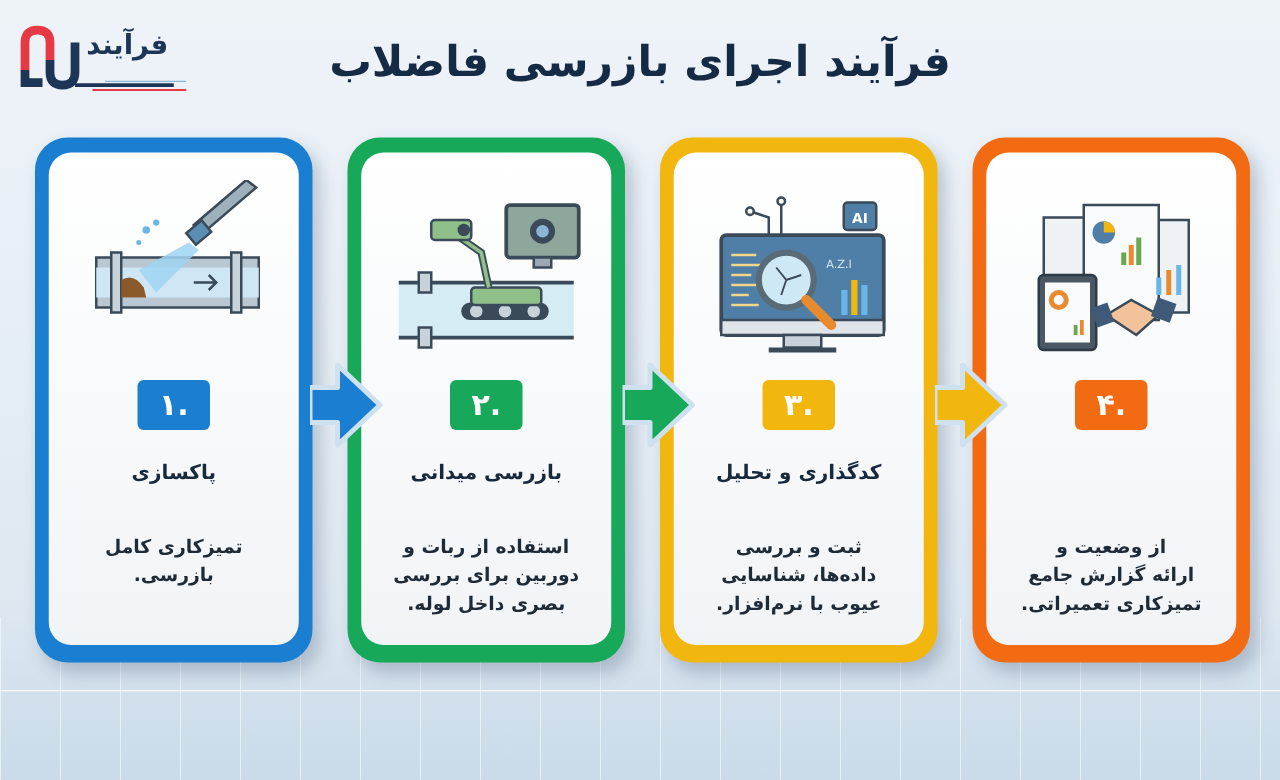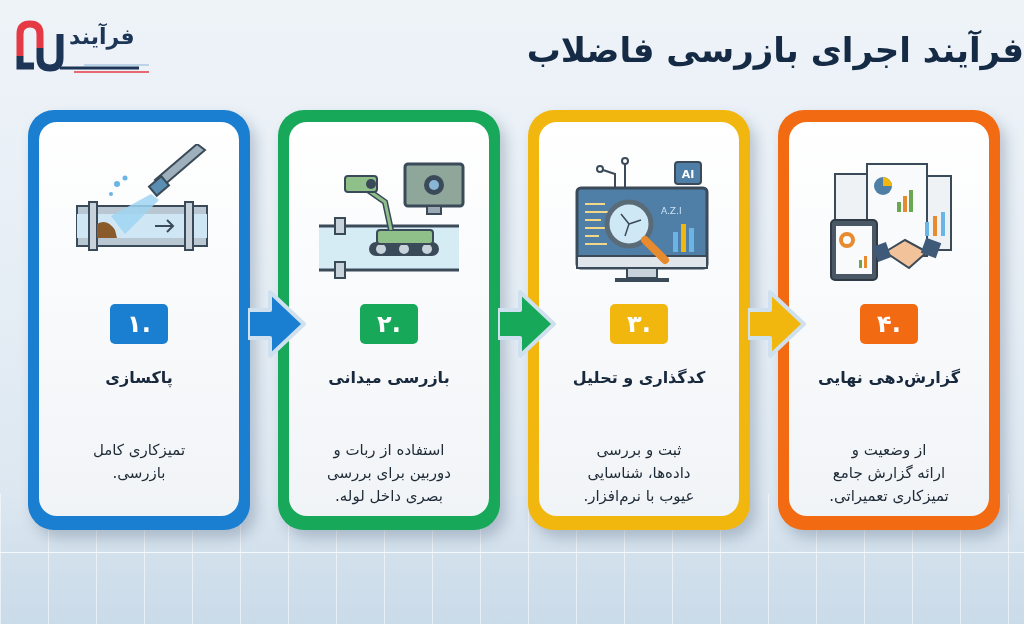--- a/index.html
+++ b/index.html
@@ -22,21 +22,21 @@
   .logo {
     position: absolute; left: 14px; top: 18px; width: 140px; height: 58px;
   }
   .logo-text {
     position: absolute; left: 55px; top: 6px;
     font-size: 22px; font-weight: bold; color: #1d3557;
     direction: rtl;
   }
   .page-title {
     position: absolute; left: 0; right: 0; top: 30px;
-    direction: rtl;
+    text-align: center; direction: rtl;
     font-size: 34px; font-weight: bold; color: #152a44;
     letter-spacing: 0;
   }
   .card {
     position: absolute; top: 110px; width: 222px; height: 420px;
     border-radius: 26px;
     box-shadow: 6px 8px 14px rgba(40,60,90,0.25);
   }
   .card-inner {
     position: absolute; left: 11px; top: 12px; right: 11px; bottom: 14px;
@@ -51,23 +51,23 @@
     width: 58px; height: 40px; border-radius: 5px;
     color: #fff; font-size: 24px; font-weight: bold;
     display: flex; align-items: center; justify-content: center;
   }
   .card-title {
     position: absolute; top: 246px; left: 0; right: 0;
     text-align: center; direction: rtl;
     font-size: 16px; font-weight: bold; color: #18293d;
   }
   .card-desc {
-    position: absolute; top: 317px; left: 8px; right: 8px;
+    position: absolute; top: 304px; left: 8px; right: 8px;
     text-align: center; direction: rtl;
-    font-size: 15px; line-height: 23px; color: #1e2a36;
+    font-size: 15px; line-height: 23px; color: #1e2a36; font-weight: bold;
   }
   .arrow {
     position: absolute; top: 288px; width: 60px; height: 72px;
   }
 </style>
 </head>
 <body>
 
 <div class="grid-floor"></div>
 
@@ -198,21 +198,20 @@
       <rect x="26" y="76" width="46" height="60" rx="4" fill="#4a5866" stroke="#2e3a46" stroke-width="2"></rect>
       <rect x="31" y="82" width="36" height="48" fill="#f8fafc"></rect>
       <circle cx="42" cy="96" r="6" fill="none" stroke="#e88a2e" stroke-width="4"></circle>
       <rect x="54" y="116" width="3" height="8" fill="#6aa84f"></rect>
       <rect x="59" y="112" width="3" height="12" fill="#e88a2e"></rect>
       <path d="M80 108 L100 96 L122 108 L104 124 Z" fill="#f2c39b" stroke="#3a4a58" stroke-width="2"></path>
       <rect x="70" y="100" width="14" height="16" fill="#3e5a78" transform="rotate(-20 77 108)"></rect>
       <rect x="118" y="96" width="16" height="16" fill="#3e5a78" transform="rotate(20 126 104)"></rect>
     </svg>
     <div class="num-badge" style="background:#f26b12;">۴.</div>
-    <div class="card-title">گزارش‌دهی نهایی</div>
     <div class="card-desc">
       <div>از وضعیت و</div>
       <div>ارائه گزارش جامع</div>
       <div>تمیزکاری تعمیراتی.</div>
     </div>
   </div>
 </div>
 
 <svg class="arrow" style="left:248px;" viewBox="0 0 60 72">
   <path d="M0 22 H22 V4 L56 36 L22 68 V50 H0 Z" fill="#1a7fd1" stroke="#cfe0ee" stroke-width="4" stroke-linejoin="round"></path>

